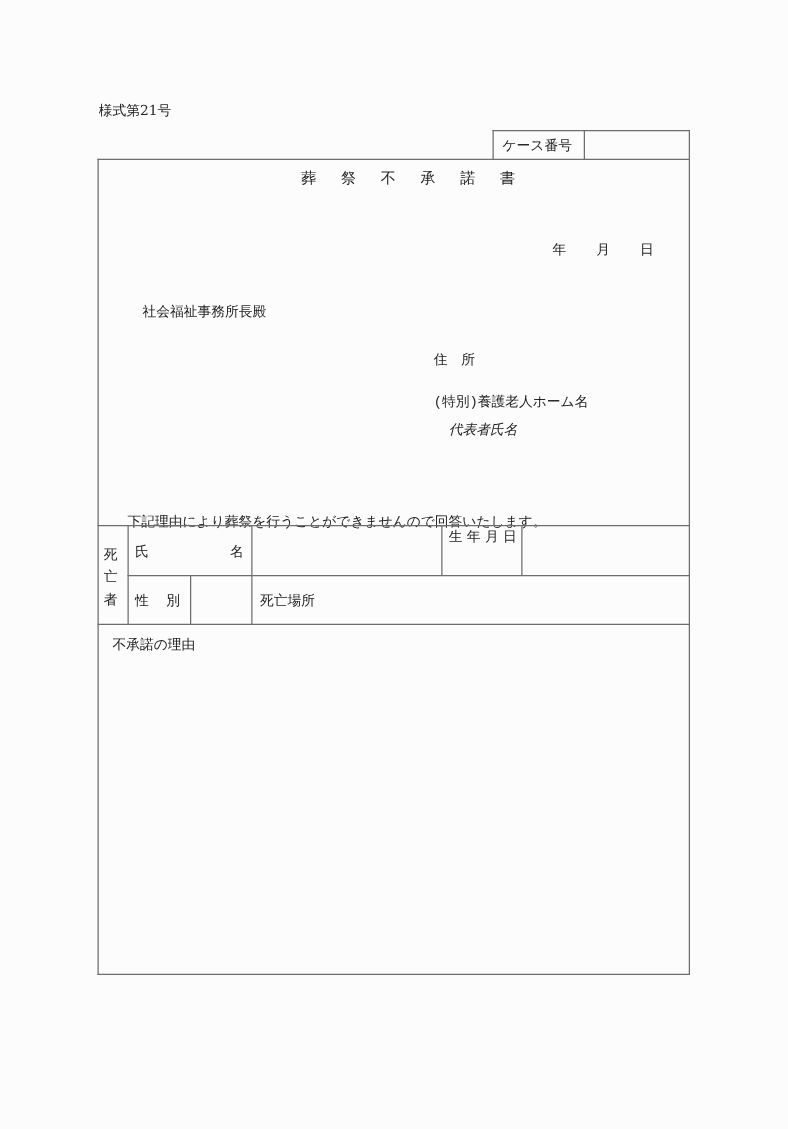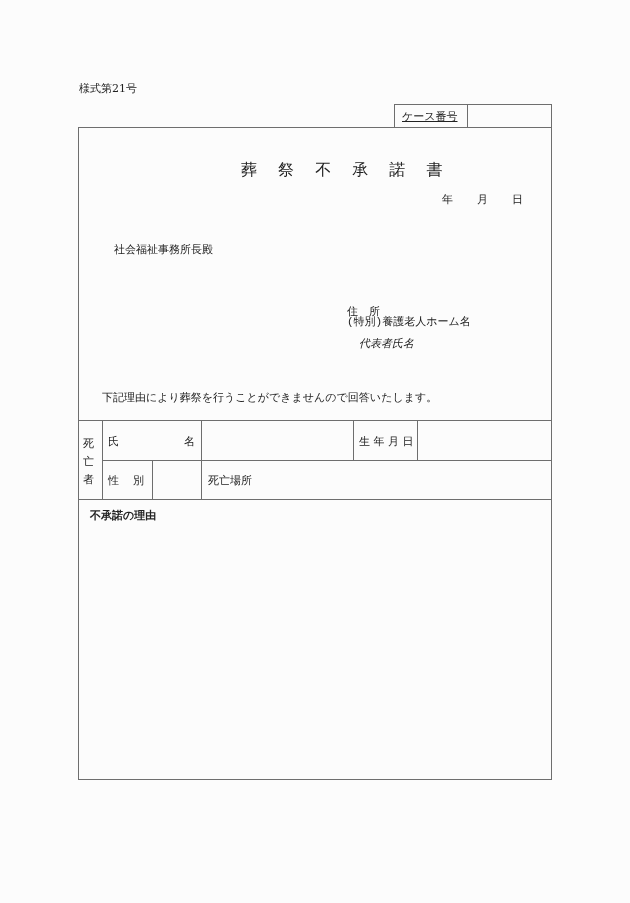--- a/index.html
+++ b/index.html
@@ -13,65 +13,65 @@
 </head>
 <body>
 
 <div>
 
   <div class="abs" style="left:79px;top:81px;">様式第21号</div>
 
   <div class="line h" style="left:394px;top:104px;width:158px;"></div>
   <div class="line v" style="left:394px;top:104px;height:24px;"></div>
   <div class="line v" style="left:467px;top:104px;height:24px;"></div>
-  <div class="abs" style="left:402px;top:109px;text-decoration:underline;">ケース番号</div>
+  <div class="abs" style="left:402px;top:109px;">ケース番号</div>
   <div class="abs" style="left:470px;top:106px;width:79px;height:20px;"></div>
 
   <div class="line h" style="left:78px;top:127px;width:474px;"></div>
   <div class="line v" style="left:78px;top:127px;height:653px;"></div>
   <div class="line v" style="left:551px;top:104px;height:676px;"></div>
   <div class="line h" style="left:78px;top:779px;width:474px;"></div>
 
-  <div class="abs" style="left:241px;top:160px;font-size:16px;letter-spacing:8px;">葬 祭 不 承 諾 書</div>
+  <div class="abs" style="left:241px;top:134px;font-size:12px;letter-spacing:8px;">葬 祭 不 承 諾 書</div>
 
   <div class="abs" style="left:442px;top:192px;">年</div>
   <div class="abs" style="left:477px;top:192px;">月</div>
   <div class="abs" style="left:512px;top:192px;">日</div>
 
   <div class="abs" style="left:114px;top:242px;">社会福祉事務所長殿</div>
 
-  <div class="abs" style="left:347px;top:304px;">住　所</div>
+  <div class="abs" style="left:347px;top:280px;">住　所</div>
   <div class="abs" style="left:347px;top:314px;font-family:Liberation Mono, monospace;">(特別)養護老人ホーム名</div>
   <div class="abs" style="left:359px;top:336px;font-style:italic;">代表者氏名</div>
 
-  <div class="abs" style="left:102px;top:390px;">下記理由により葬祭を行うことができませんので回答いたします。</div>
+  <div class="abs" style="left:102px;top:410px;">下記理由により葬祭を行うことができませんので回答いたします。</div>
 
   <div class="line h" style="left:78px;top:420px;width:474px;"></div>
   <div class="line h" style="left:102px;top:460px;width:450px;"></div>
   <div class="line h" style="left:78px;top:499px;width:474px;"></div>
   <div class="line v" style="left:102px;top:420px;height:80px;"></div>
   <div class="line v" style="left:152px;top:460px;height:40px;"></div>
   <div class="line v" style="left:201px;top:420px;height:80px;"></div>
   <div class="line v" style="left:353px;top:420px;height:40px;"></div>
   <div class="line v" style="left:417px;top:420px;height:40px;"></div>
 
   <div class="abs" style="left:83px;top:436px;">死</div>
   <div class="abs" style="left:83px;top:454px;">亡</div>
   <div class="abs" style="left:83px;top:472px;">者</div>
 
   <div class="abs" style="left:108px;top:434px;">氏</div>
   <div class="abs" style="left:184px;top:434px;">名</div>
   <div class="abs" style="left:204px;top:423px;width:147px;height:35px;"></div>
 
-  <div class="abs" style="left:359px;top:434px;">生 年 月 日</div>
+  <div class="abs" style="left:359px;top:422px;">生 年 月 日</div>
   <div class="abs" style="left:420px;top:423px;width:129px;height:35px;"></div>
 
   <div class="abs" style="left:108px;top:473px;">性</div>
   <div class="abs" style="left:133px;top:473px;">別</div>
   <div class="abs" style="left:155px;top:463px;width:44px;height:34px;"></div>
 
   <div class="abs" style="left:208px;top:473px;">死亡場所</div>
   <div class="abs" style="left:260px;top:463px;width:289px;height:34px;"></div>
 
-  <div class="abs" style="left:90px;top:508px;font-weight:bold;">不承諾の理由</div>
+  <div class="abs" style="left:90px;top:508px;">不承諾の理由</div>
   <div class="abs" style="left:82px;top:528px;width:466px;height:248px;"></div>
 
 </div>
 
 </body></html>

